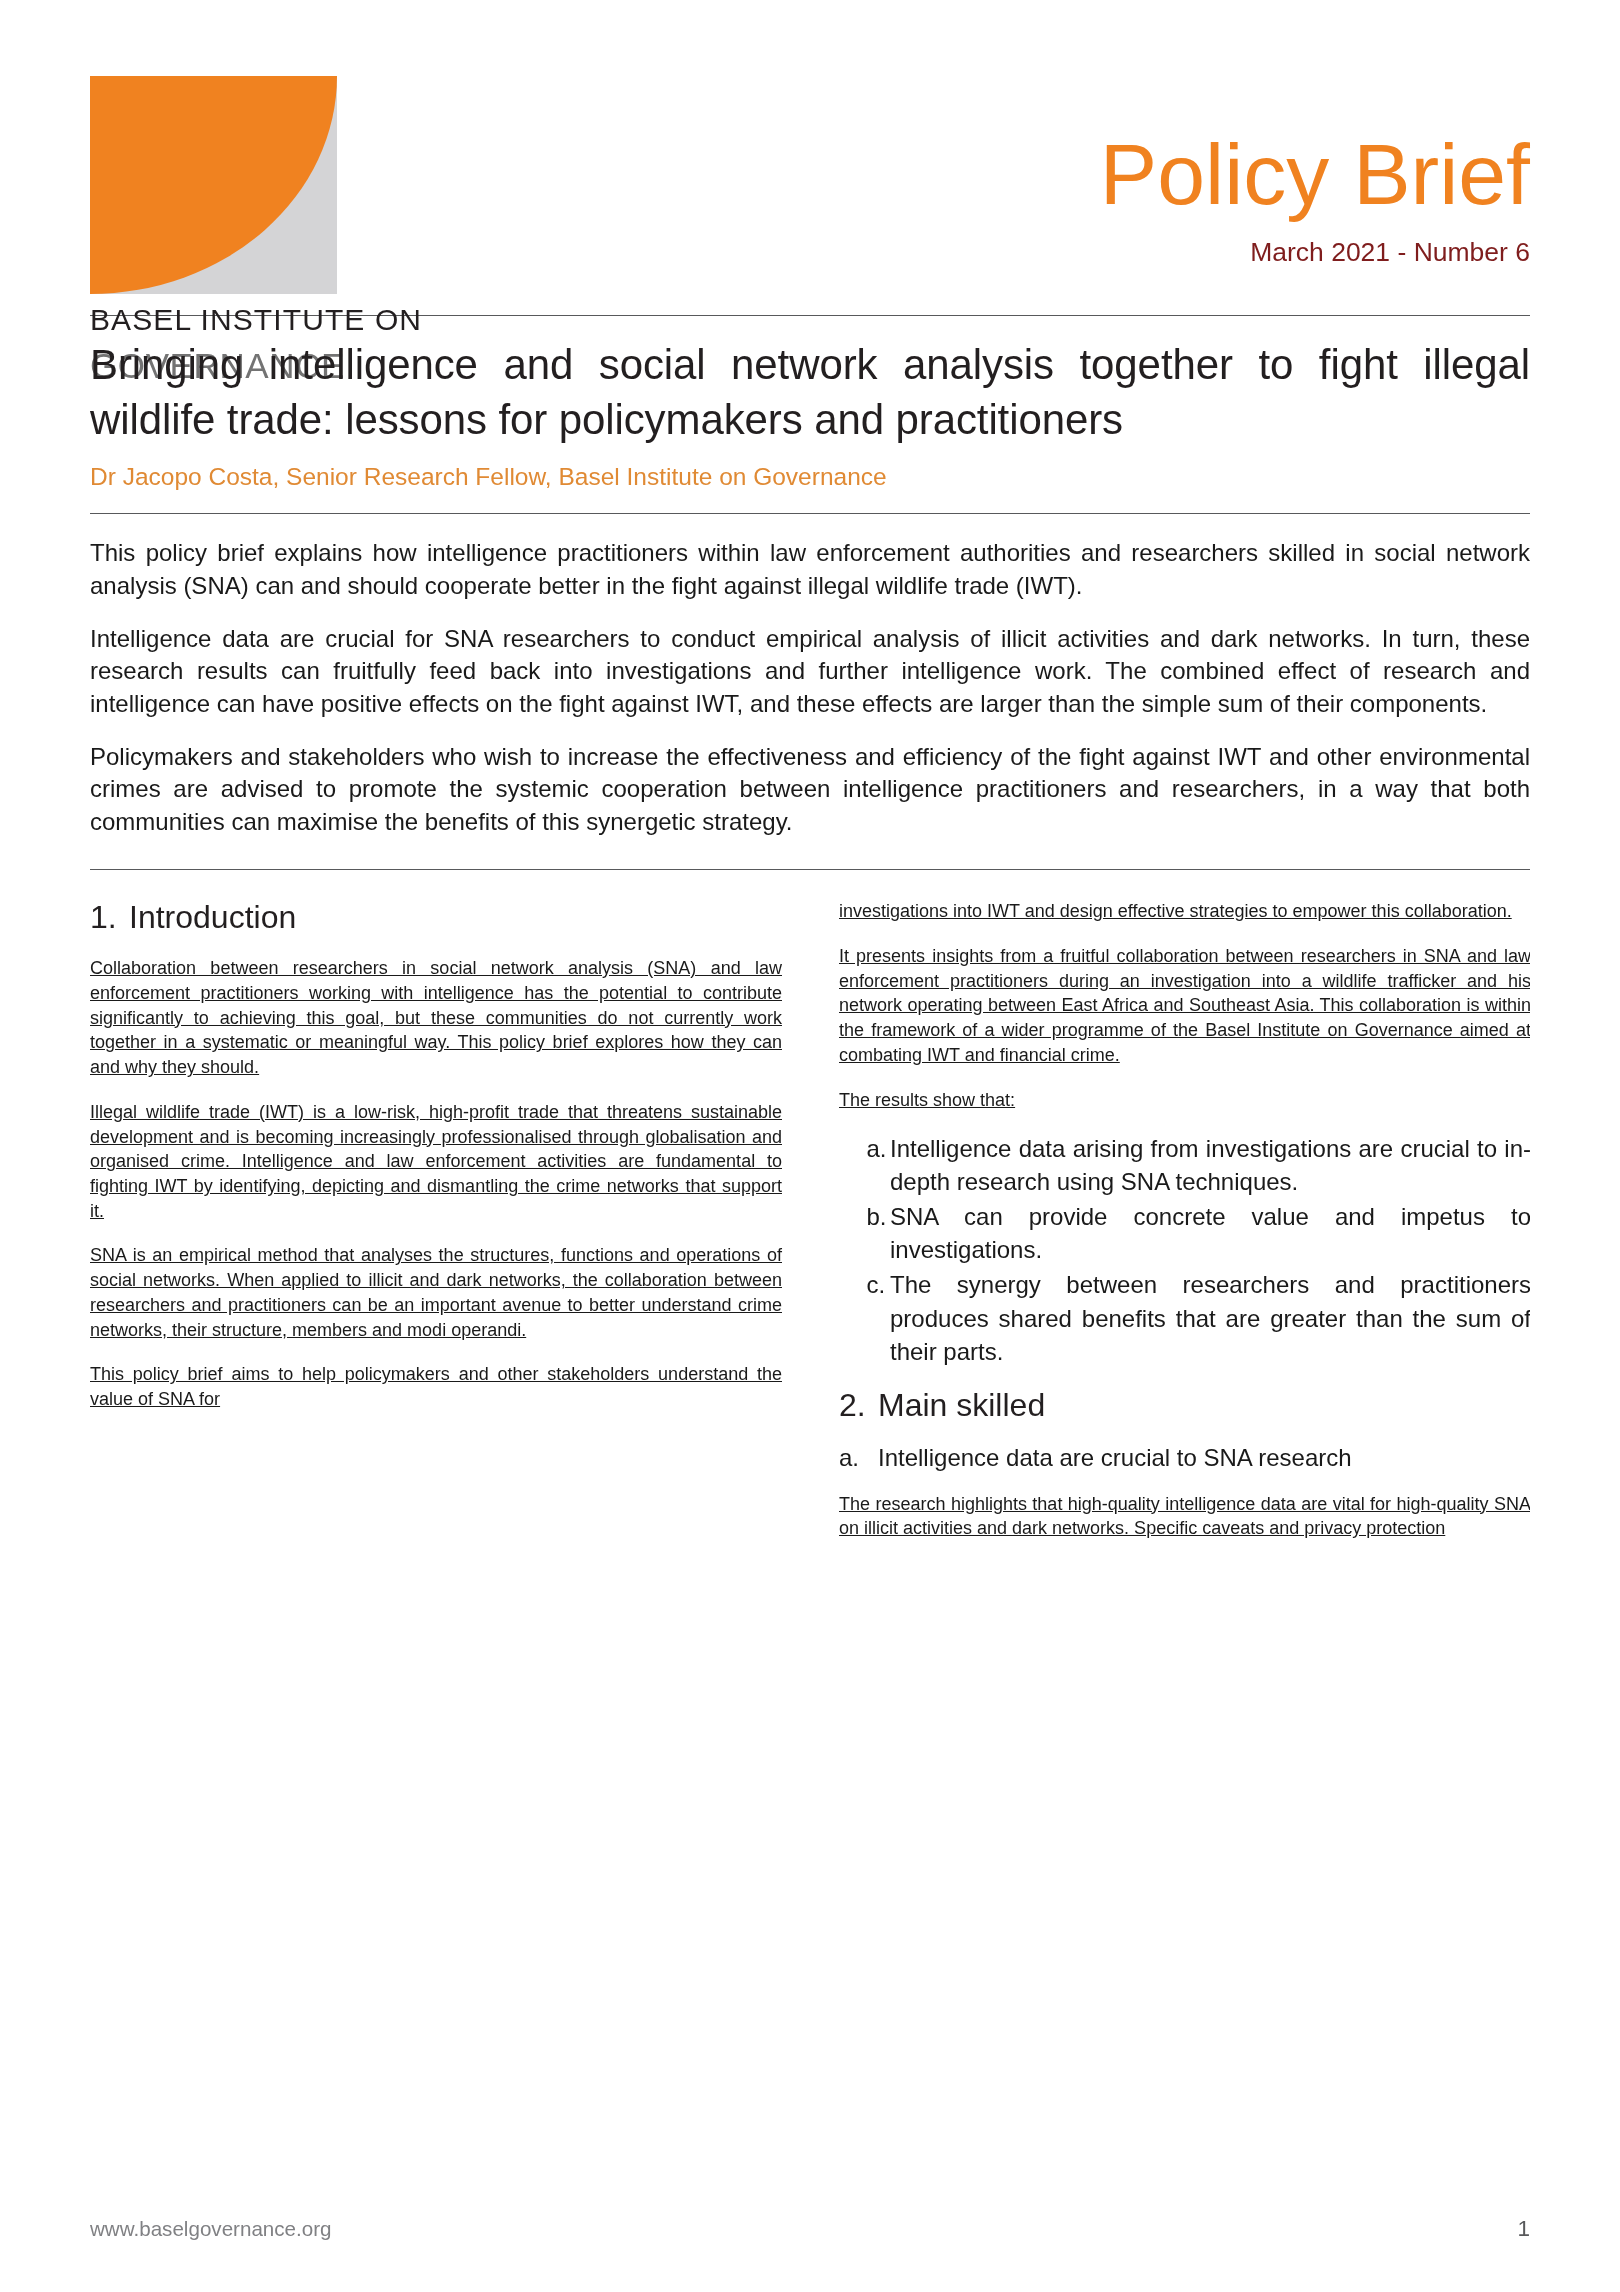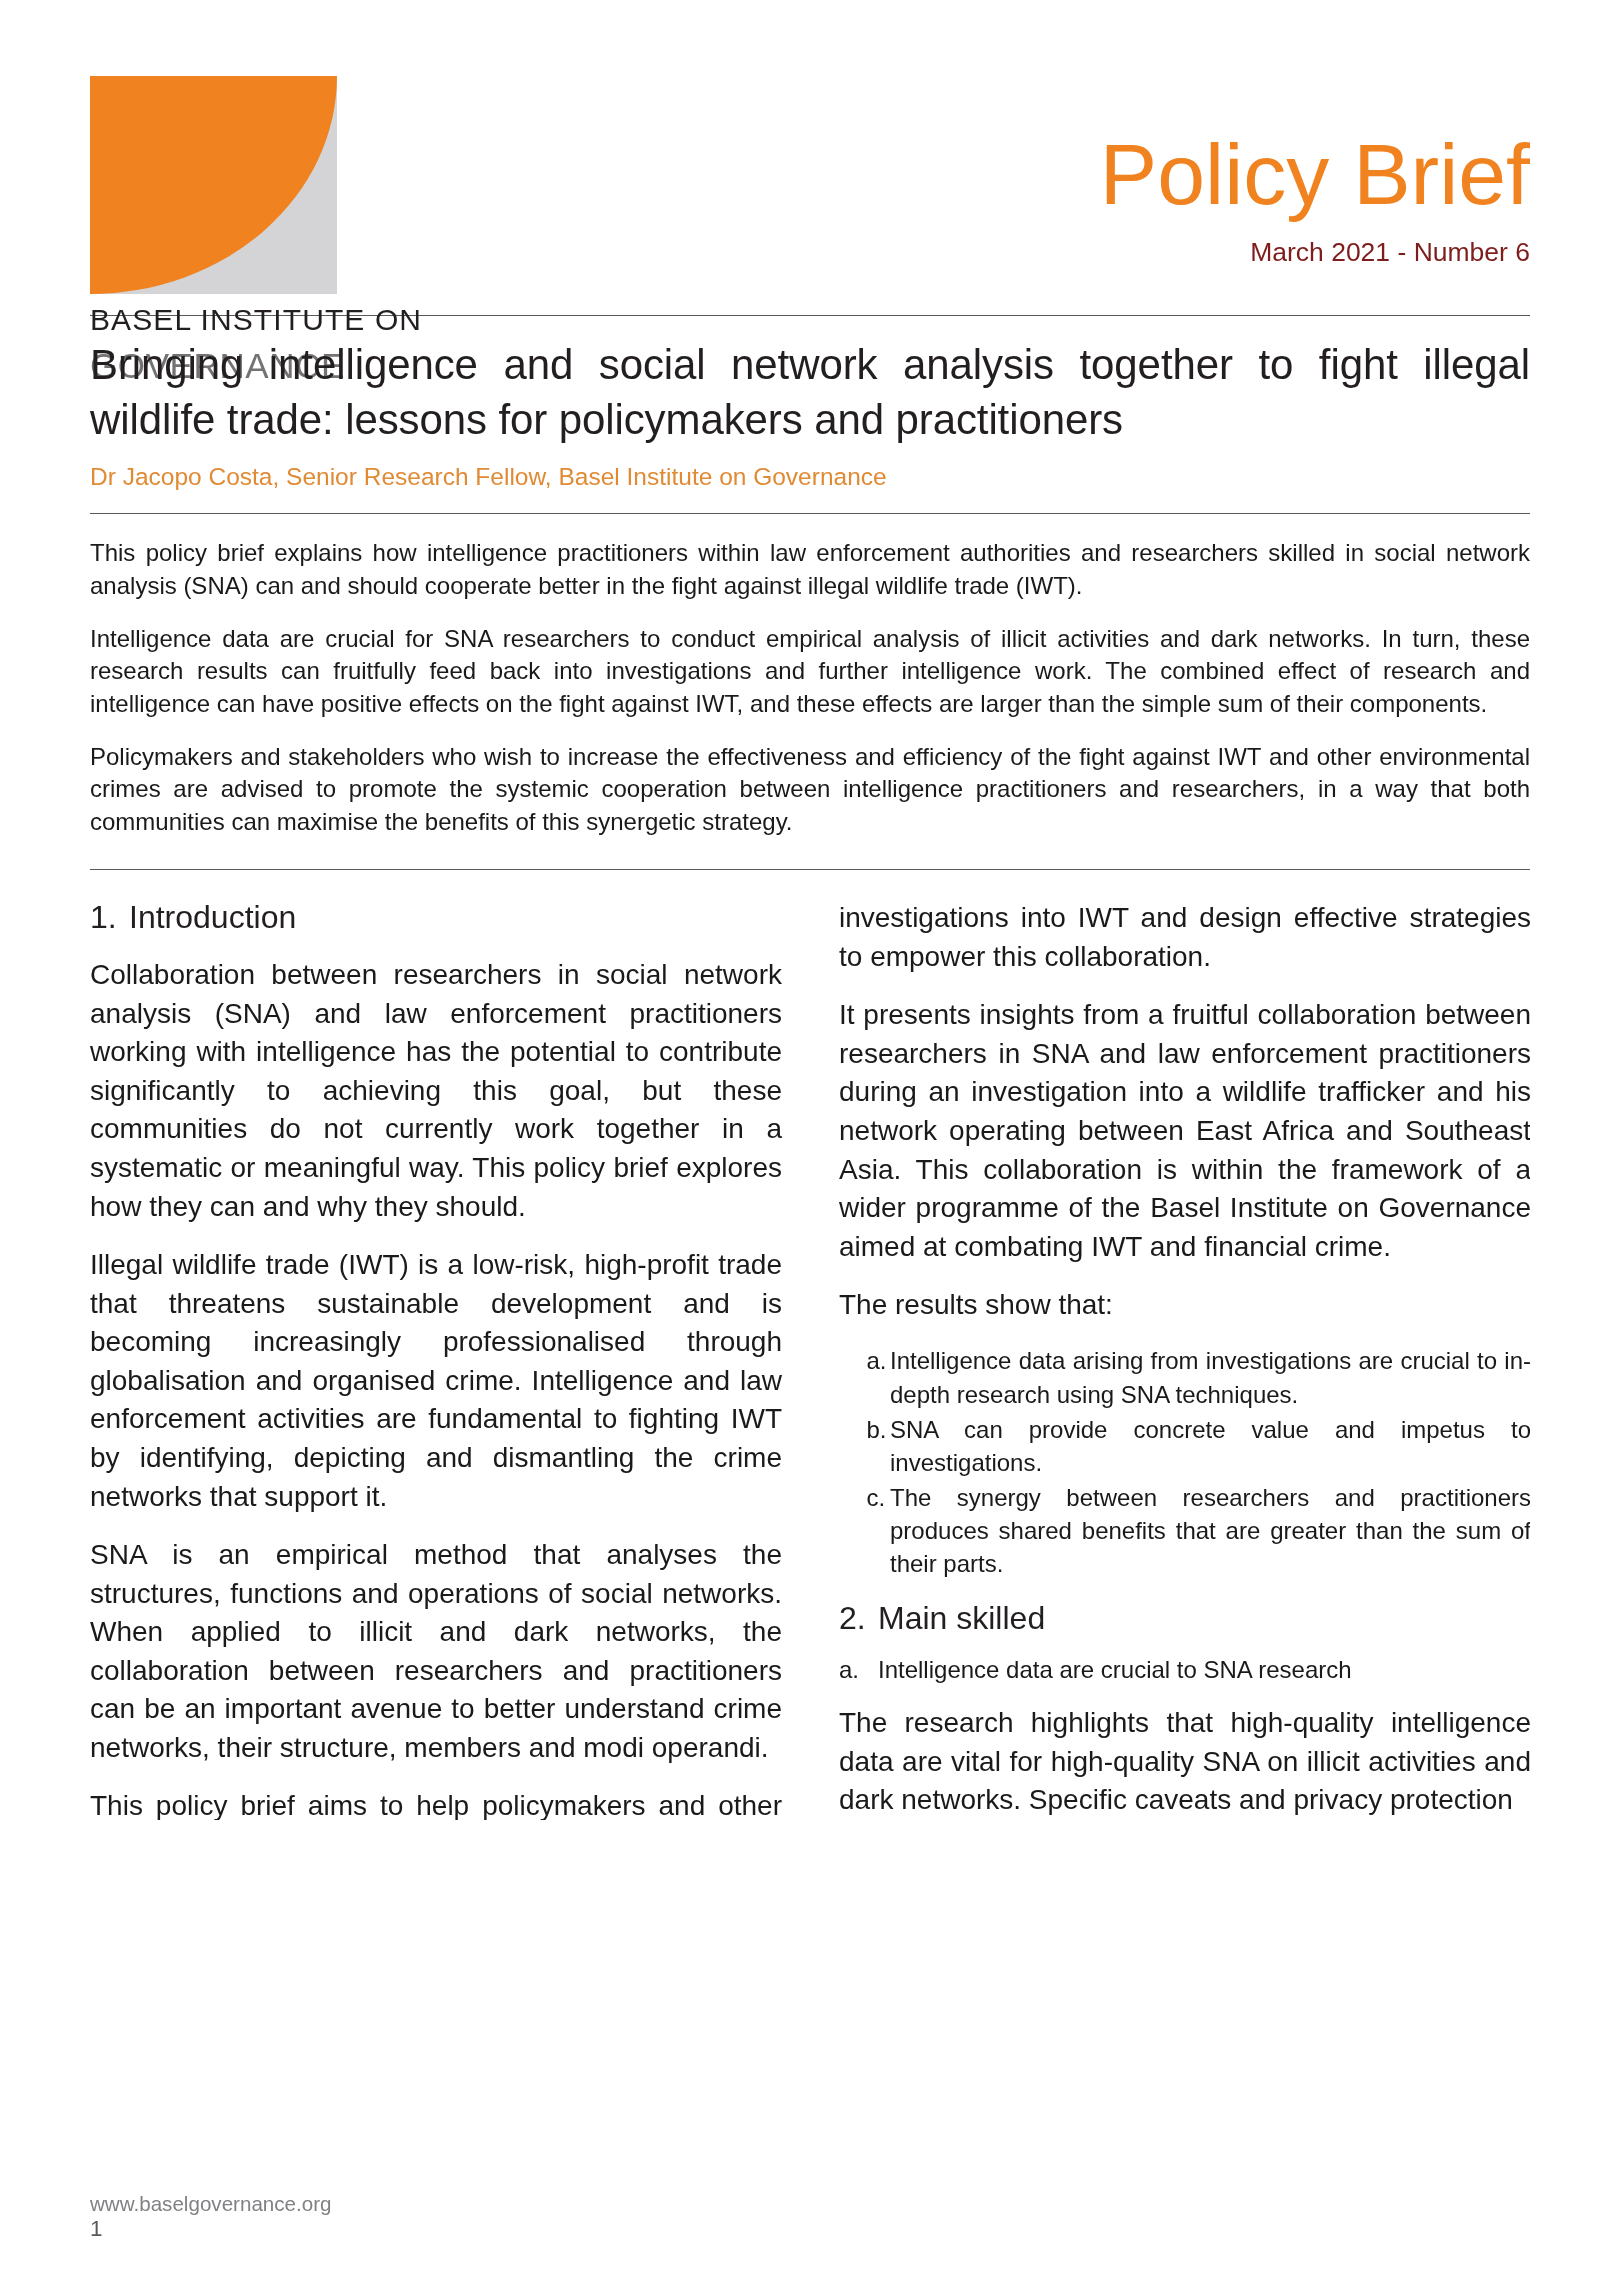--- a/index.html
+++ b/index.html
@@ -158,25 +158,26 @@
     color: #231f20;
     margin: 0 0 19.6px 0;
     display: flex;
   }
   .sec-num {
     display: inline-block;
     width: 39px;
     flex: 0 0 39px;
   }
   .col p.body {
-    font-size: 28px;
+    font-size: 18px;
     line-height: 1.38;
     text-align: justify;
     margin: 0 0 19.6px 0;
     color: #1a1a1a;
+    text-decoration: underline;
   }
   .col p.body.last { margin-bottom: 0; }
 
   .alpha-list {
     margin: 0 0 19.6px 0;
     padding: 0;
     list-style: none;
   }
   .alpha-list li {
     display: flex;
@@ -211,21 +212,20 @@
   .footer {
     position: absolute;
     left: 90px;
     right: 90px;
     bottom: 51px;
     display: flex;
     justify-content: space-between;
     align-items: baseline;
     font-size: 20.6px;
     color: #808184;
-    flex-direction: column;
   }
   .footer-page { color: #58595b; font-size: 22.5px; }
 </style>
 </head>
 <body>
 
 <div class="page">
 
   <div class="header">
 

